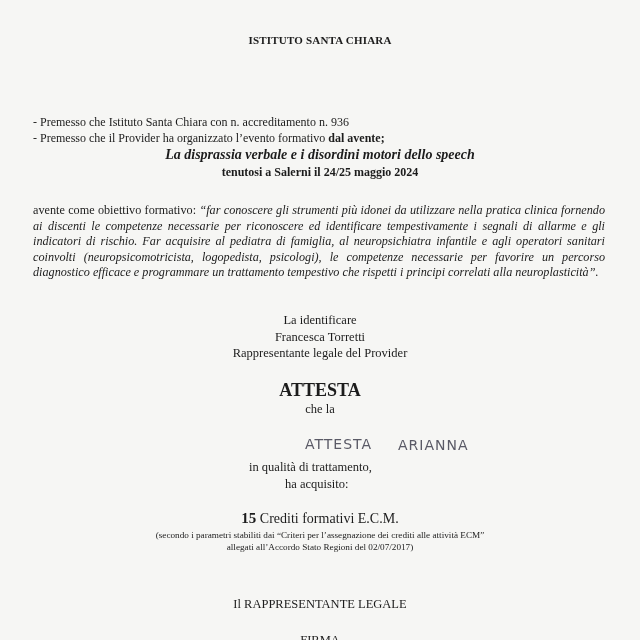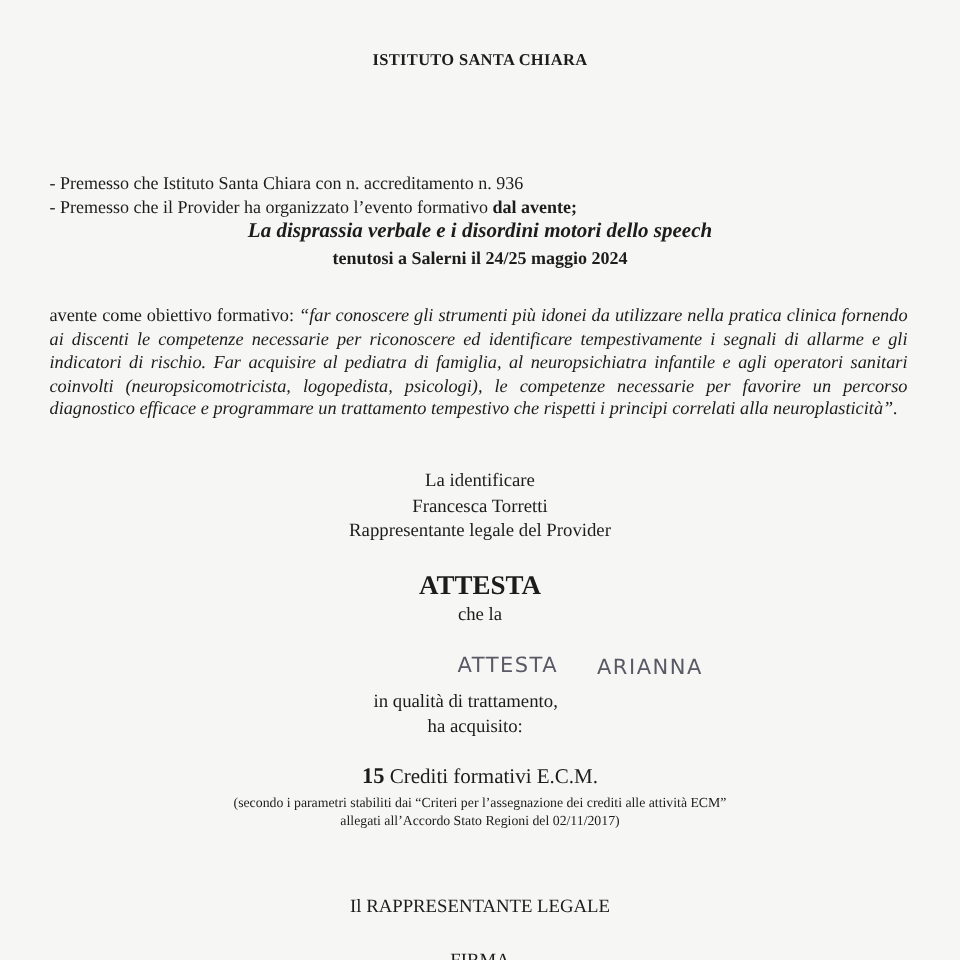--- a/index.html
+++ b/index.html
@@ -73,18 +73,18 @@
   <div class="abs center che-la">che la</div>
 
   <div class="hand hand-surname">ATTESTA</div>
   <div class="hand hand-name">ARIANNA</div>
 
   <div class="abs role">in qualità di trattamento,</div>
   <div class="abs acquired">ha acquisito:</div>
 
   <div class="abs center credits"><span class="num">15</span><span> Crediti formativi E.C.M.</span></div>
   <div class="abs center criteria1">(secondo i parametri stabiliti dai “Criteri per l’assegnazione dei crediti alle attività ECM”</div>
-  <div class="abs center criteria2">allegati all’Accordo Stato Regioni del 02/11/2017)</div>
+  <div class="abs center criteria2">allegati all’Accordo Stato Regioni del 02/07/2017)</div>
 
   <div class="abs center legal-rep">Il RAPPRESENTANTE LEGALE</div>
   <div class="abs center firma">FIRMA</div>
 
 </div>
 
 </body></html>

